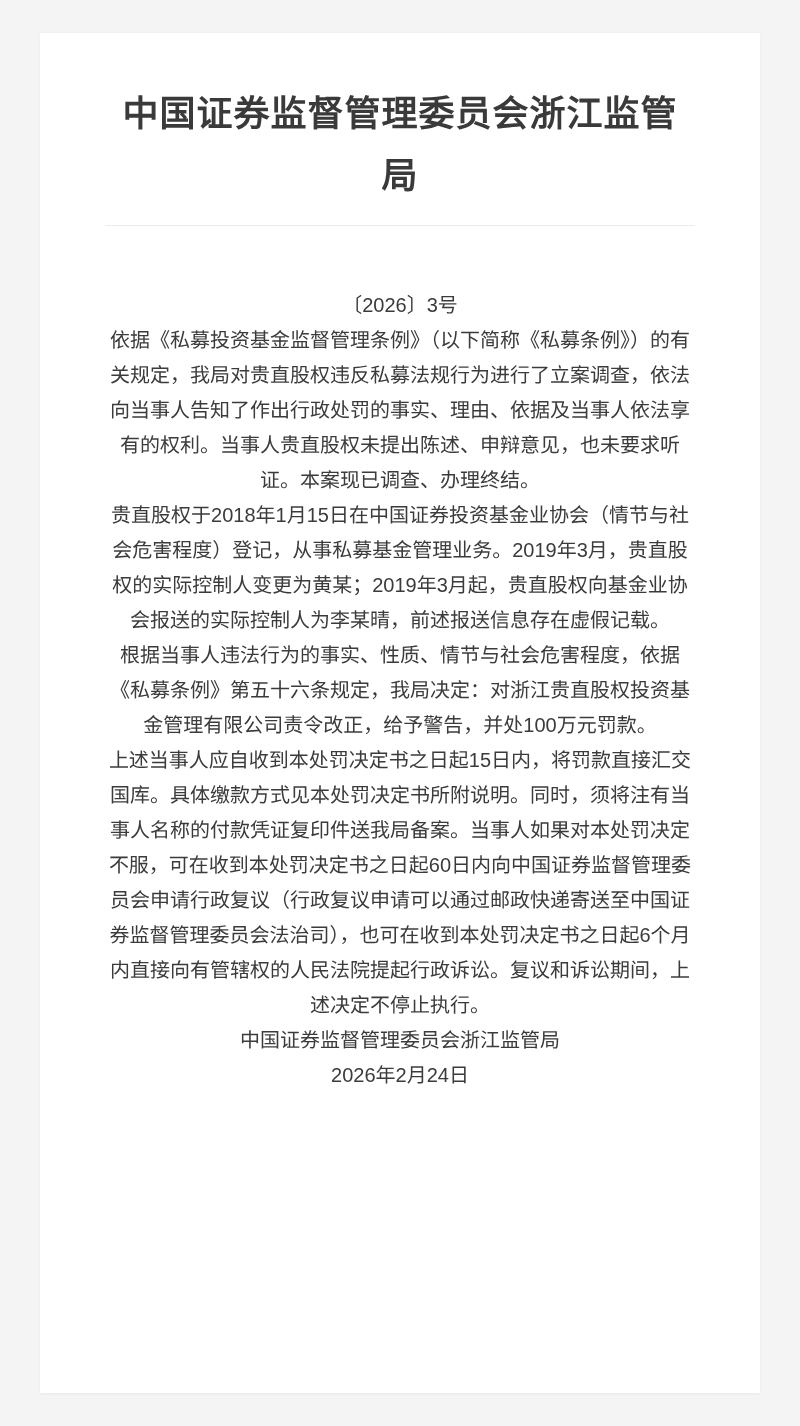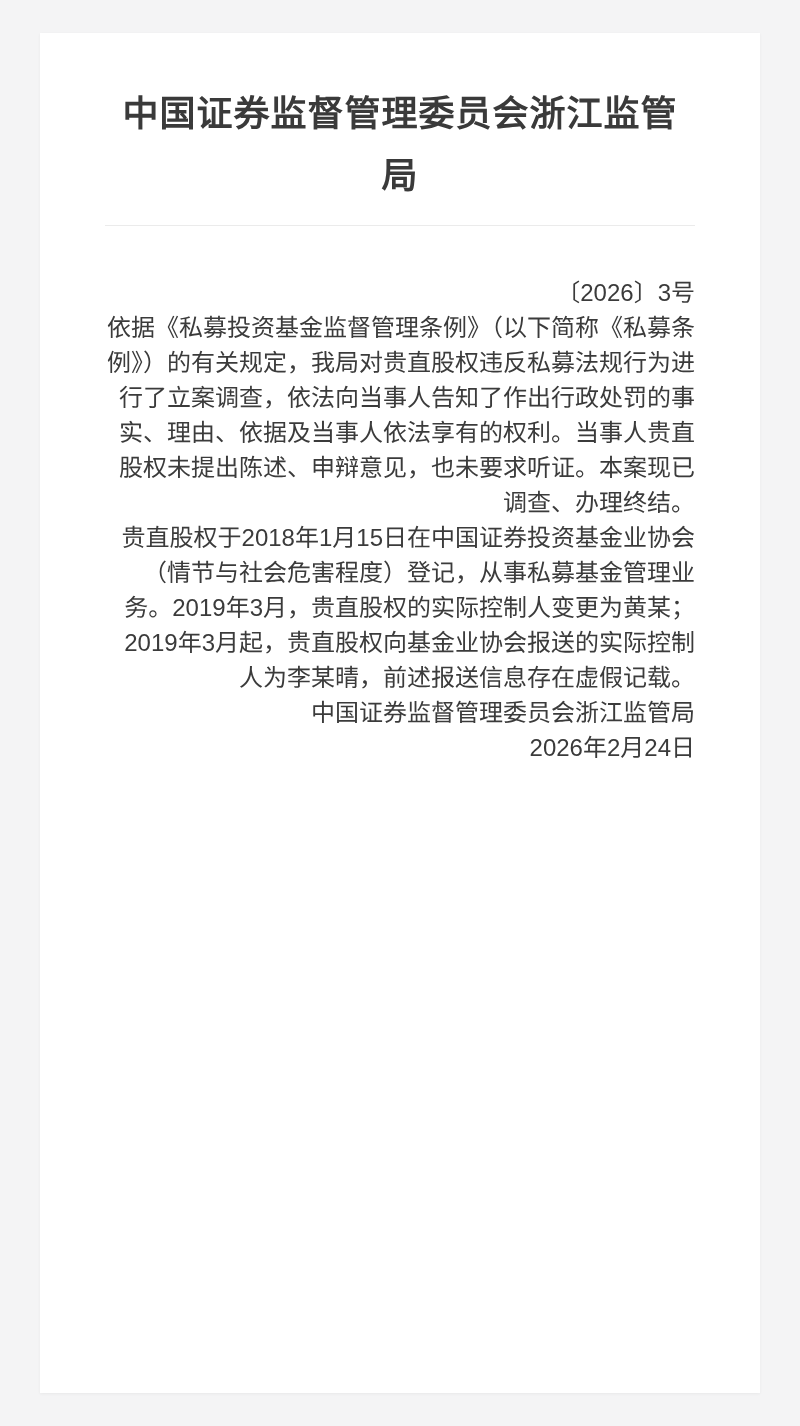--- a/index.html
+++ b/index.html
@@ -31,25 +31,25 @@
     color: #3a3a3a;
     letter-spacing: 1px;
   }
   .title-divider {
     border: none;
     border-top: 1px solid #ebebeb;
     margin: 18px 0 0 0;
     height: 0;
   }
   .doc-body {
-    margin-top: 49px;
-    font-size: 24px;
+    margin-top: 62px;
+    font-size: 20px;
     line-height: 35px;
     color: #3b3b3b;
-    text-align: right;
+    text-align: center;
   }
   .doc-body p {
     margin: 0;
     padding: 0;
   }
 </style>
 </head>
 <body>
 
 <div class="doc-card">
@@ -57,17 +57,19 @@
   <h1 class="doc-title">
     <div>中国证券监督管理委员会浙江监管局</div>
   </h1>
 
   <hr class="title-divider">
 
   <div class="doc-body">
     <p>〔2026〕3号</p>
     <p>依据《私募投资基金监督管理条例》（以下简称《私募条例》）的有关规定，我局对贵直股权违反私募法规行为进行了立案调查，依法向当事人告知了作出行政处罚的事实、理由、依据及当事人依法享有的权利。当事人贵直股权未提出陈述、申辩意见，也未要求听证。本案现已调查、办理终结。</p>
     <p>贵直股权于2018年1月15日在中国证券投资基金业协会（情节与社会危害程度）登记，从事私募基金管理业务。2019年3月，贵直股权的实际控制人变更为黄某；2019年3月起，贵直股权向基金业协会报送的实际控制人为李某晴，前述报送信息存在虚假记载。</p>
+    <p>根据当事人违法行为的事实、性质、情节与社会危害程度，依据《私募条例》第五十六条规定，我局决定：对浙江贵直股权投资基金管理有限公司责令改正，给予警告，并处100万元罚款。</p>
+    <p>上述当事人应自收到本处罚决定书之日起15日内，将罚款直接汇交国库。具体缴款方式见本处罚决定书所附说明。同时，须将注有当事人名称的付款凭证复印件送我局备案。当事人如果对本处罚决定不服，可在收到本处罚决定书之日起60日内向中国证券监督管理委员会申请行政复议（行政复议申请可以通过邮政快递寄送至中国证券监督管理委员会法治司），也可在收到本处罚决定书之日起6个月内直接向有管辖权的人民法院提起行政诉讼。复议和诉讼期间，上述决定不停止执行。</p>
     <p>中国证券监督管理委员会浙江监管局</p>
     <p>2026年2月24日</p>
   </div>
 
 </div>
 
 </body></html>

